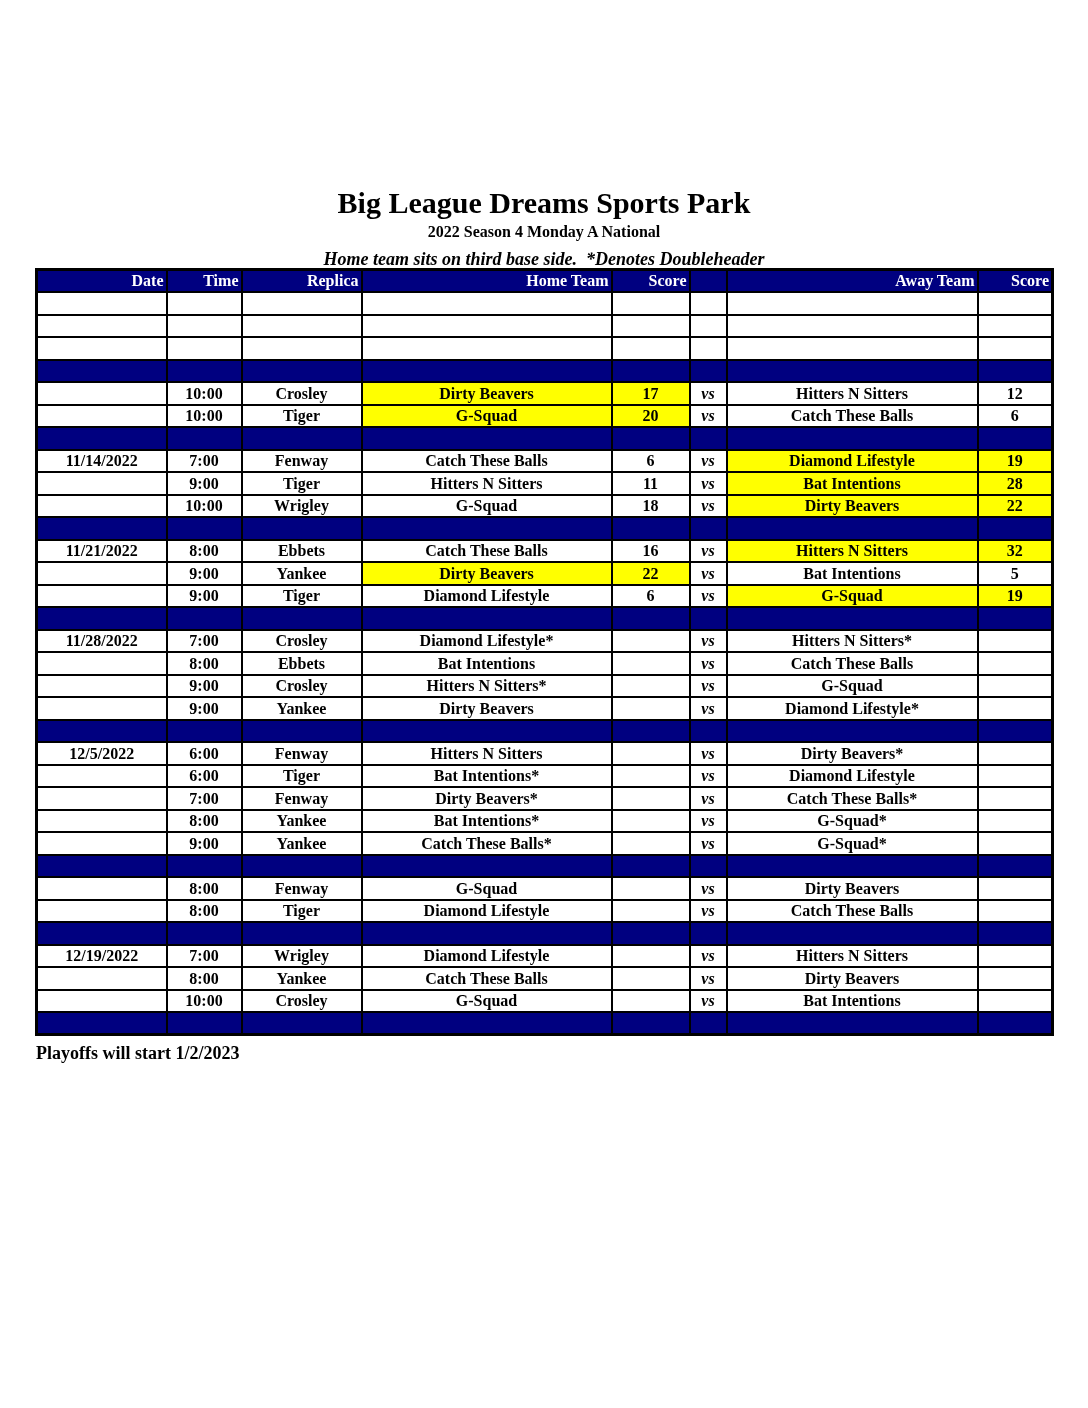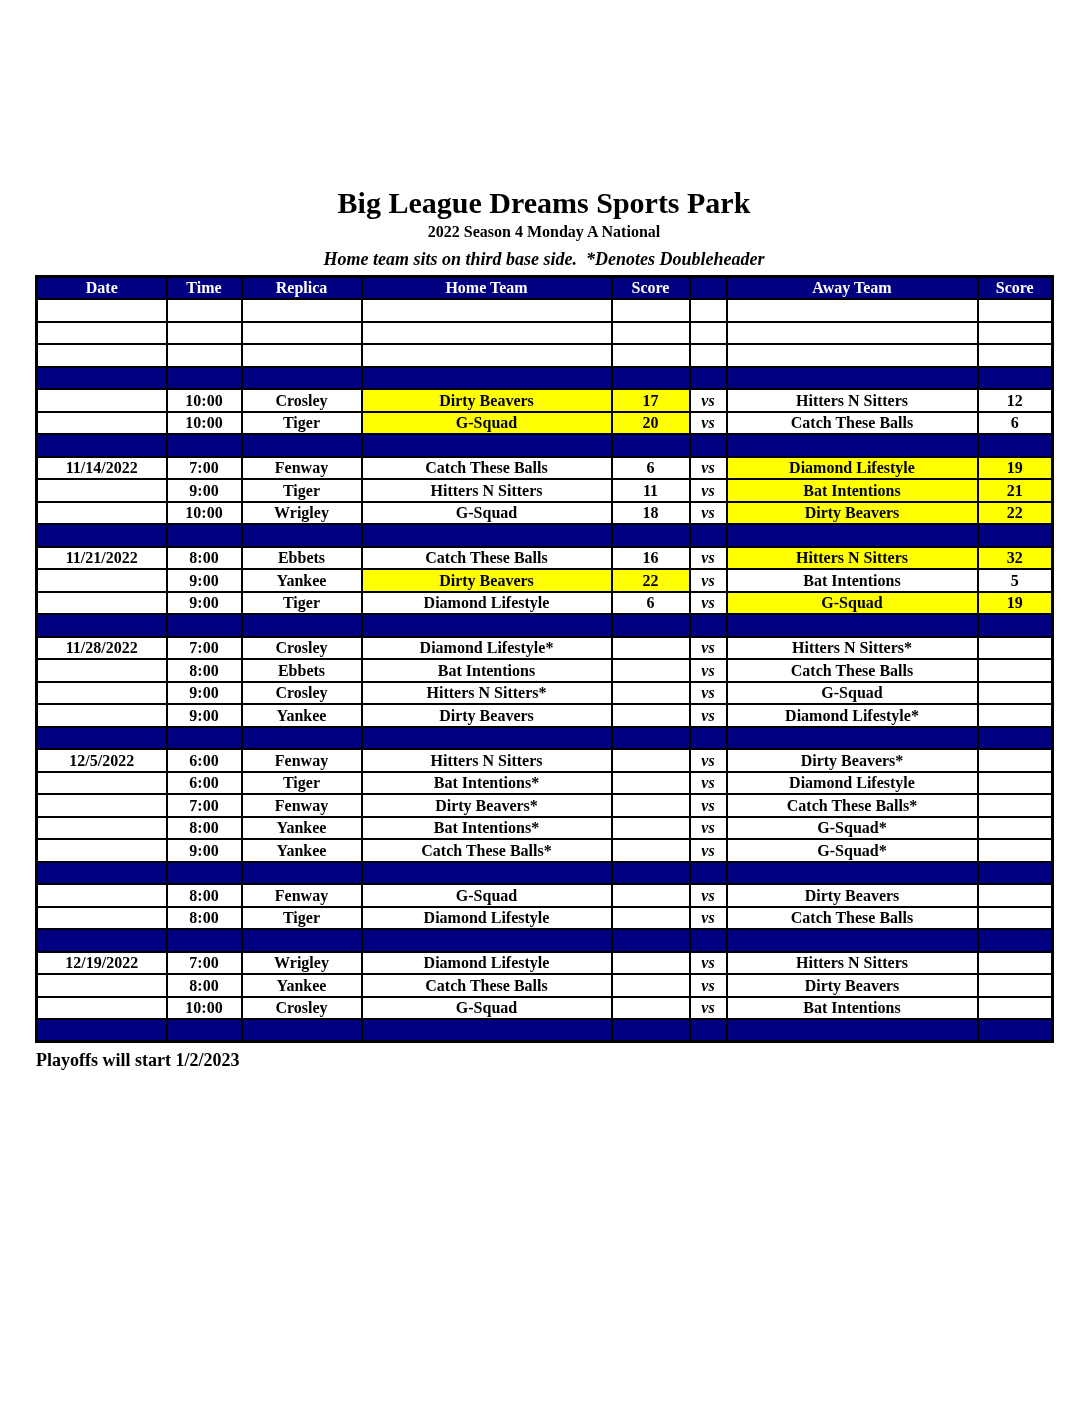--- a/index.html
+++ b/index.html
@@ -30,21 +30,20 @@
     font-size: 16px;
     margin-top: 4px;
     line-height: 1.1;
   }
   .note {
     text-align: center;
     font-weight: bold;
     font-style: italic;
     font-size: 18px;
     margin-top: 9px;
-    margin-bottom: 7px;
     white-space: pre;
     line-height: 1.05;
   }
   table.schedule {
     border-collapse: collapse;
     table-layout: fixed;
     margin-left: 35px;
     width: 1016px;
     border: 3px solid var(--border);
   }
@@ -57,20 +56,21 @@
     font-weight: bold;
     font-size: 16px;
     line-height: 1;
     overflow: hidden;
     white-space: nowrap;
   }
   table.schedule th {
     background: var(--navy);
     color: var(--header-text);
     font-size: 16px;
+    text-align: right;
   }
   tr.sep-row td { background: var(--navy); }
   td.hl { background: var(--hl); }
   td.vs-cell { font-style: italic; font-size: 14px; }
   .footer-note {
     margin-left: 36px;
     margin-top: 7px;
     font-weight: bold;
     font-size: 18px;
   }
@@ -188,21 +188,21 @@
           <td class="hl">19</td>
         </tr>
         <tr>
           <td></td>
           <td>9:00</td>
           <td>Tiger</td>
           <td>Hitters N Sitters</td>
           <td>11</td>
           <td class="vs-cell">vs</td>
           <td class="hl">Bat Intentions</td>
-          <td class="hl">21</td>
+          <td class="hl">28</td>
         </tr>
         <tr>
           <td></td>
           <td>10:00</td>
           <td>Wrigley</td>
           <td>G-Squad</td>
           <td>18</td>
           <td class="vs-cell">vs</td>
           <td class="hl">Dirty Beavers</td>
           <td class="hl">22</td>

